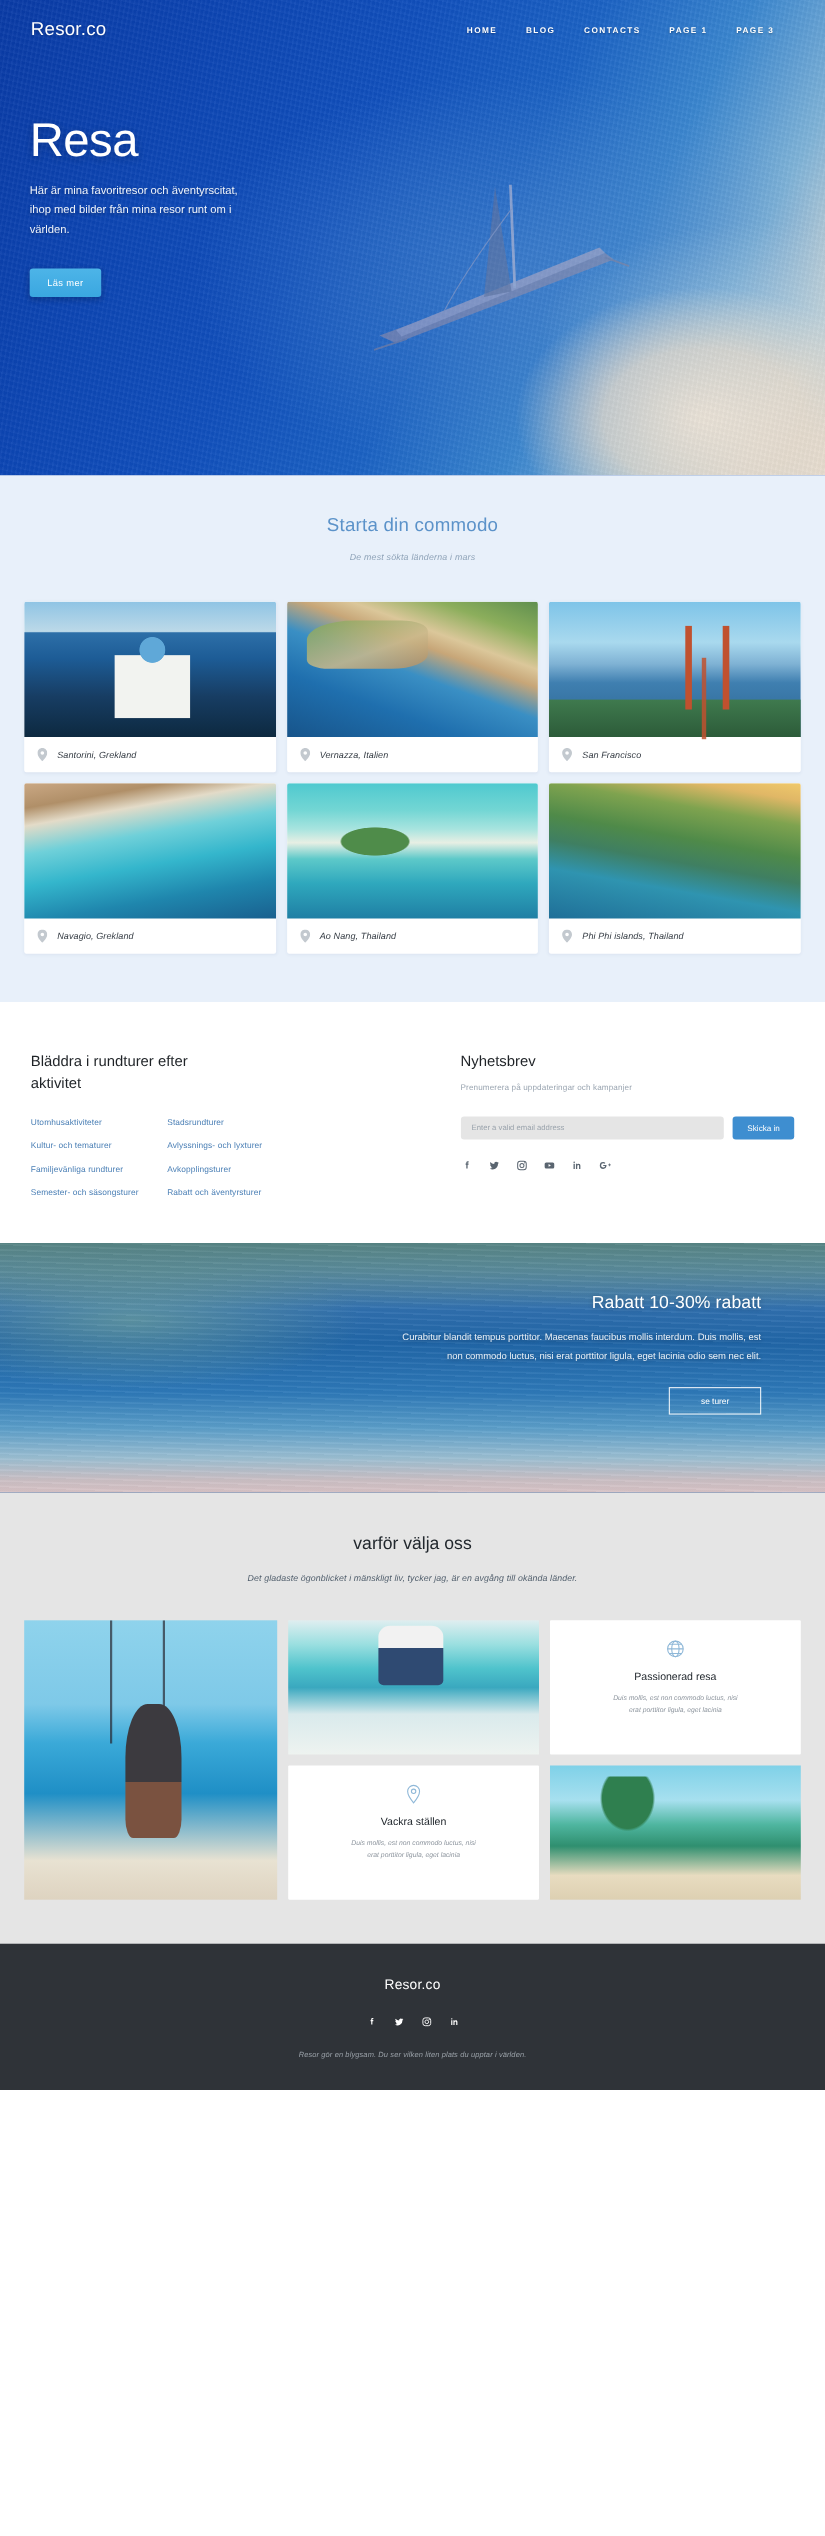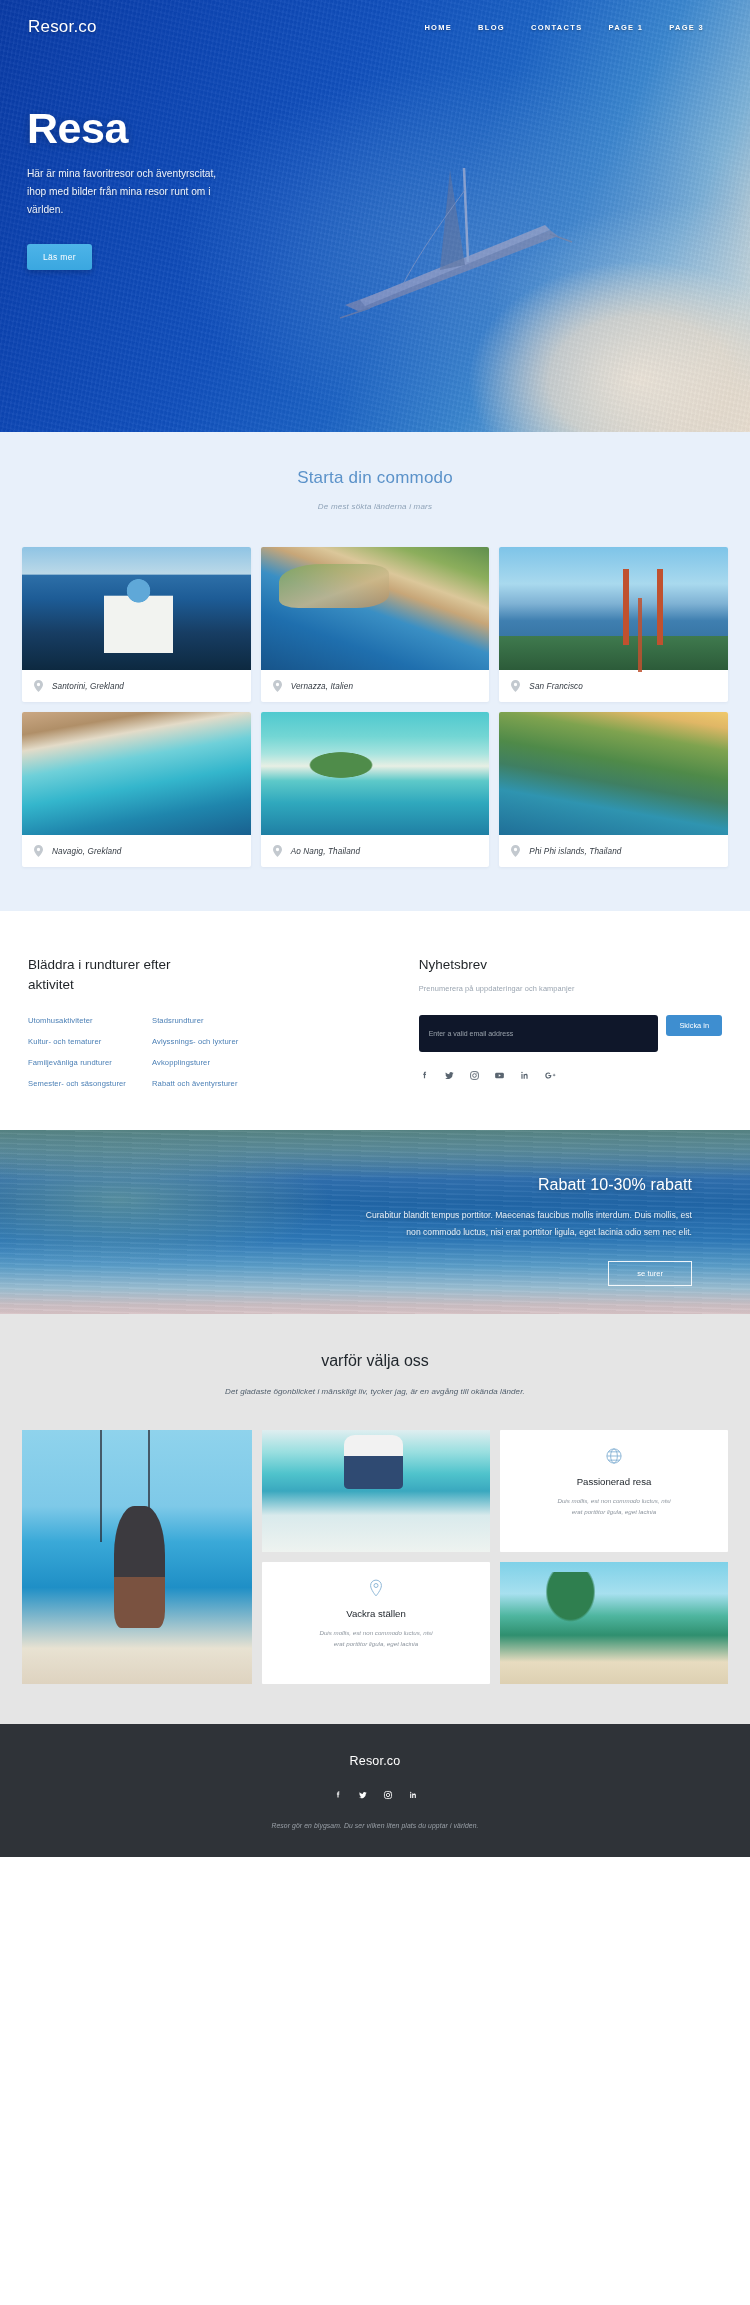--- a/index.html
+++ b/index.html
@@ -66,21 +66,21 @@
     letter-spacing: 1.3px;
     text-transform: uppercase;
     cursor: pointer;
     text-shadow: 0 1px 2px rgba(0,0,0,.3);
   }
 
   .hero-content { position: relative; z-index: 5; padding: 62px 0 0 27px; width: 330px; }
   .hero-title {
     color: #fff;
     font-size: 43px;
-    font-weight: 700;
+    font-weight: 400;
     line-height: 1.05;
     letter-spacing: -0.5px;
     text-shadow: 0 2px 8px rgba(0,0,0,.22);
   }
   .hero-sub {
     margin-top: 14px;
     color: #eef3fb;
     font-size: 10.2px;
     line-height: 1.75;
     max-width: 195px;
@@ -214,25 +214,25 @@
     letter-spacing: .1px;
     cursor: pointer;
     white-space: nowrap;
   }
   .news-right { width: 45%; padding-top: 2px; }
   .news-title { font-size: 13.5px; color: #1f2327; font-weight: 400; }
   .news-sub { margin-top: 12px; color: #9aa5b1; font-size: 7.4px; letter-spacing: .1px; }
   .news-form { display: flex; gap: 8px; margin-top: 22px; align-items: stretch; }
   .news-input {
     flex: 1 1 auto;
-    background: #0f172a;
+    background: #e5e5e5;
     border: none;
     border-radius: 3px;
     padding: 0 10px;
-    height: 37px;
+    height: 21px;
     font-size: 7px;
     color: #6a727b;
     font-family: "Liberation Sans", sans-serif;
     outline: none;
   }
   .news-input::placeholder { color: #9aa3ac; }
   .news-btn {
     background: #3e8ed0;
     color: #fff;
     border: none;
@@ -243,21 +243,21 @@
     cursor: pointer;
     font-family: "Liberation Sans", sans-serif;
   }
   .socials { display: flex; align-items: center; gap: 14px; margin-top: 18px; }
   .soc { width: 11px; height: 11px; cursor: pointer; color: #5a6570; }
   .soc svg { display: block; }
 
   
   .banner {
     position: relative;
-    height: 184px;
+    height: 227px;
     overflow: hidden;
     background: #1f5f9e;
   }
   .banner-bg {
     position: absolute; inset: 0;
     background:
       radial-gradient(ellipse 300px 90px at 120px 70px, rgba(150,190,150,0.45) 0%, rgba(60,110,90,0) 70%),
       linear-gradient(180deg, #8fb7cf 0%, #6f9fc0 11%, #4f86b5 19%, #2f6fae 27%, #2166a8 40%, #2e79b8 60%, #5b9ec9 74%, #9bbed2 86%, #cbbfc4 95%, #d8c3c6 100%);
   }
   .banner-bg::before {

